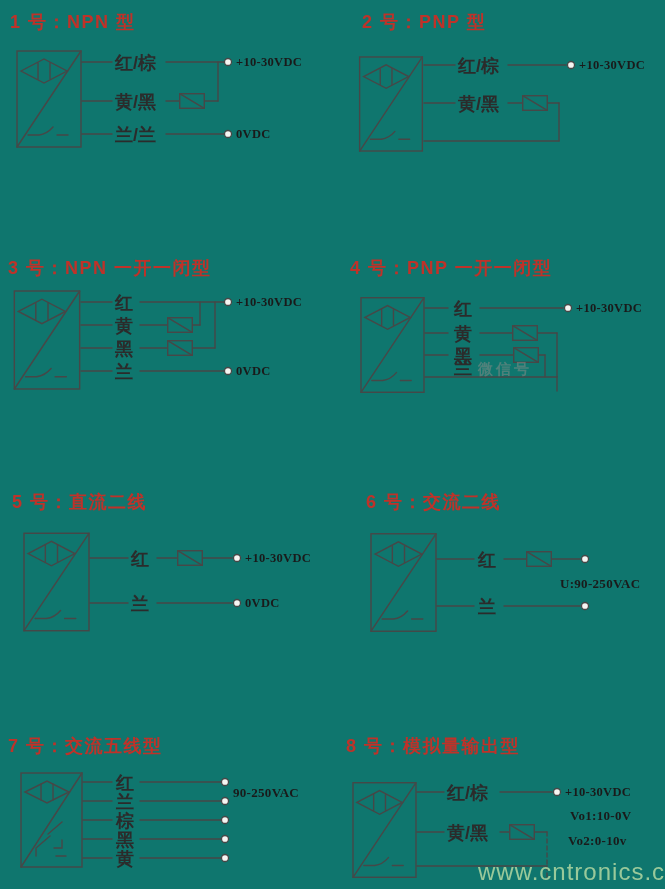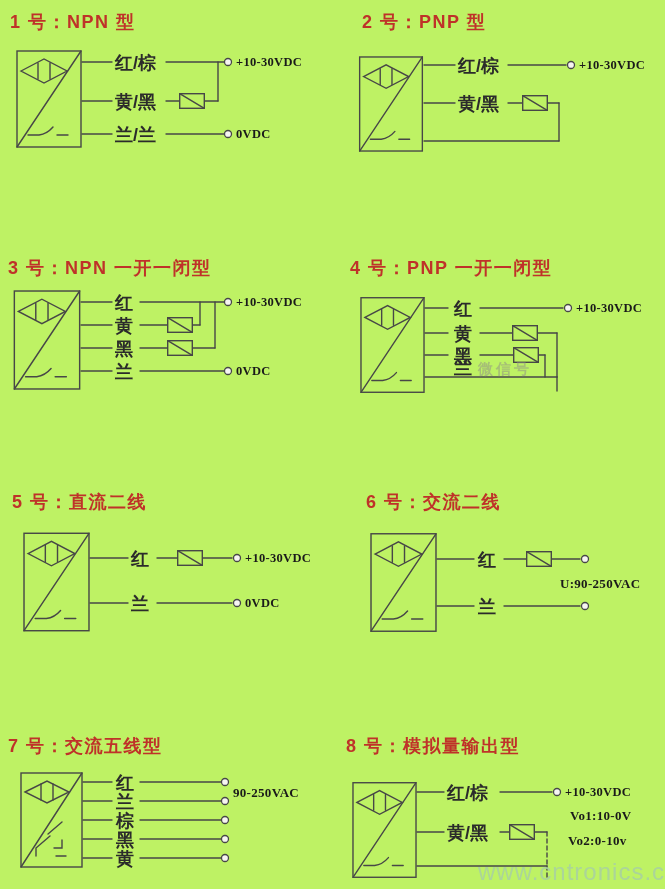--- a/index.html
+++ b/index.html
@@ -1,18 +1,18 @@
 <!DOCTYPE html>
 <html><head>
 <meta charset="utf-8">
 <style>
   html,body{margin:0;padding:0;background:#dedede;}
   .page{
     position:relative;width:665px;height:889px;margin:0 auto;
-    background:#bef264;overflow:hidden;
+    background:#0f766e;overflow:hidden;
     font-family:"Liberation Sans","DejaVu Sans",sans-serif;
   }
   .page svg{position:absolute;left:0;top:0;}
   
   text.title{font-family:"Liberation Sans","DejaVu Sans",sans-serif;font-weight:bold;font-size:18px;fill:#bf3229;letter-spacing:1.5px;}
   text.wlabel{font-family:"Liberation Sans","DejaVu Sans",sans-serif;font-weight:bold;font-size:18px;fill:#2b2b2b;}
   text.tlabel{font-family:"Liberation Serif","DejaVu Serif",serif;font-weight:bold;font-size:12.5px;fill:#1a1a1a;letter-spacing:.3px;}
   text.note{font-family:"Liberation Serif","DejaVu Serif",serif;font-weight:bold;font-size:13px;fill:#1a1a1a;letter-spacing:.3px;}
   text.wm-green{font-family:"Liberation Sans","DejaVu Sans",sans-serif;font-size:24px;fill:#a9d29f;letter-spacing:1px;opacity:.9;}
   text.wm-gray{font-family:"Liberation Sans","DejaVu Sans",sans-serif;font-weight:bold;font-size:15px;fill:#8f8d88;opacity:.5;letter-spacing:3px;}

